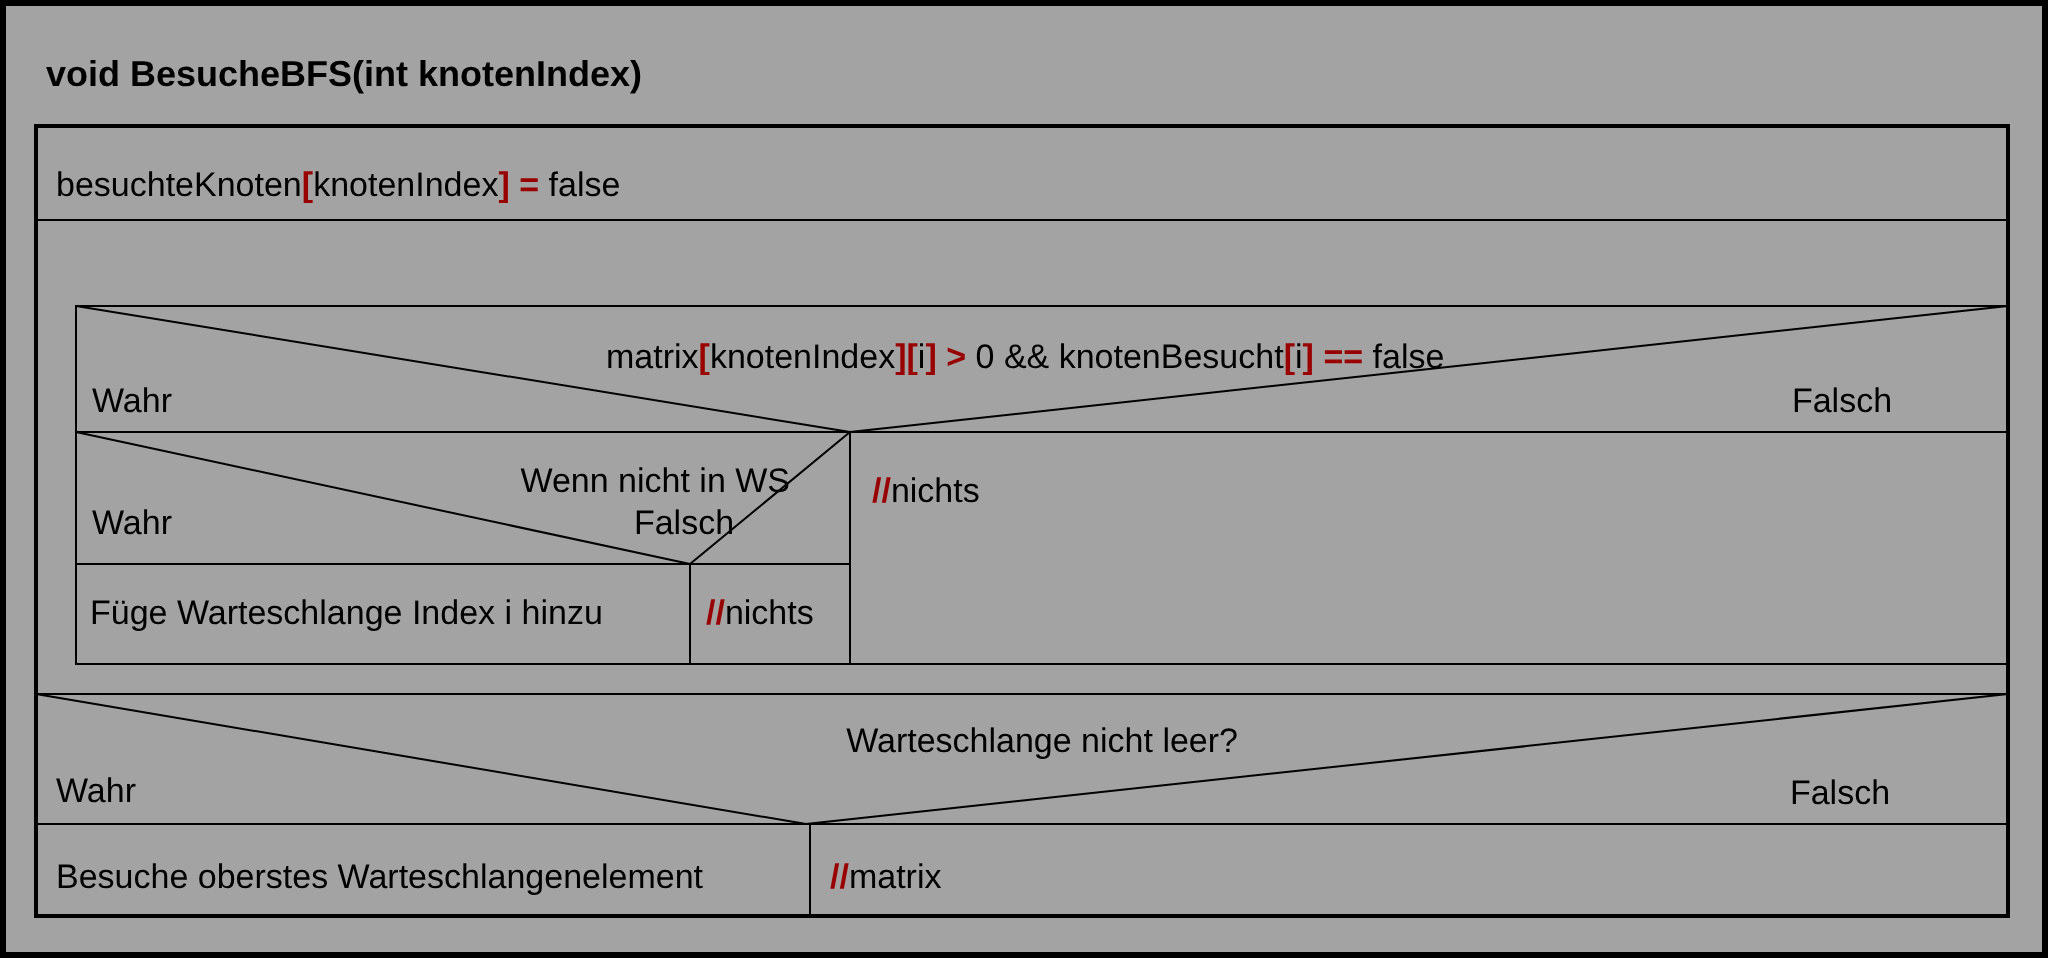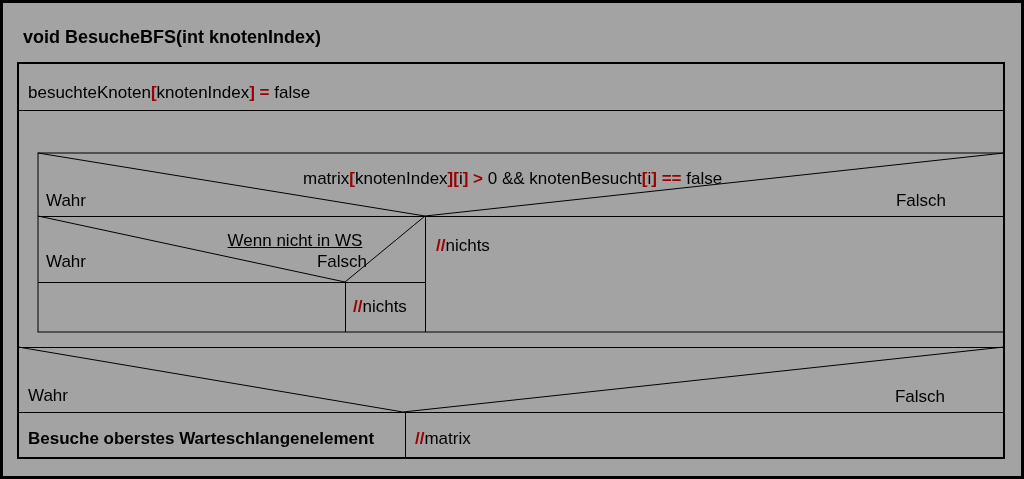--- a/index.html
+++ b/index.html
@@ -13,21 +13,21 @@
   svg.lines { position:absolute; left:0; top:0; }
   .t {
     position:absolute;
     font-size:17px;
     line-height:20px;
     color:#000000;
     white-space:pre;
   }
   .t .red { color:#990000; font-weight:bold; }
   .title { font-weight:bold; font-size:18px; }
-  .ctr { text-align:center;text-decoration:underline; }
+  .ctr { text-align:right; }
   .rgt { text-align:center; }
 </style>
 </head>
 <body>
 
 <div class="screen">
 
   <svg class="lines" width="1024" height="479" viewBox="0 0 1024 479">
 
     <rect x="1.5" y="1.5" width="1021" height="476" fill="none" stroke="#000" stroke-width="3"></rect>
@@ -63,21 +63,23 @@
   <div class="t" style="left:257px; top:169px;margin-left:46px;"><span>matrix</span><span class="red">[</span><span>knotenIndex</span><span class="red">][</span><span>i</span><span class="red">]</span><span> </span><span class="red">&gt;</span><span> 0 &amp;&amp; knotenBesucht</span><span class="red">[</span><span>i</span><span class="red">]</span><span> </span><span class="red">==</span><span> false</span></div>
   <div class="t" style="left:46px; top:191px;">Wahr</div>
   <div class="t rgt" style="left:846px; top:191px; width:150px;">Falsch</div>
 
   <div class="t" style="left:436px; top:236px;"><span class="red">//</span><span>nichts</span></div>
 
   <div class="t ctr" style="left:195px; top:231px; width:200px;">Wenn nicht in WS</div>
   <div class="t" style="left:46px; top:252px;">Wahr</div>
   <div class="t rgt" style="left:267px; top:252px; width:150px;">Falsch</div>
 
+  <div class="t" style="left:45px; top:297px;">Füge Warteschlange Index i hinzu</div>
   <div class="t" style="left:353px; top:297px;"><span class="red">//</span><span>nichts</span></div>
 
+  <div class="t ctr" style="left:319px; top:361px; width:300px;">Warteschlange nicht leer?</div>
   <div class="t" style="left:28px; top:386px;">Wahr</div>
   <div class="t rgt" style="left:845px; top:387px; width:150px;">Falsch</div>
 
-  <div class="t" style="left:28px; top:429px;font-weight:bold;">Besuche oberstes Warteschlangenelement</div>
+  <div class="t" style="left:28px; top:429px;">Besuche oberstes Warteschlangenelement</div>
   <div class="t" style="left:415px; top:429px;"><span class="red">//</span><span>matrix</span></div>
 
 </div>
 
 </body></html>

